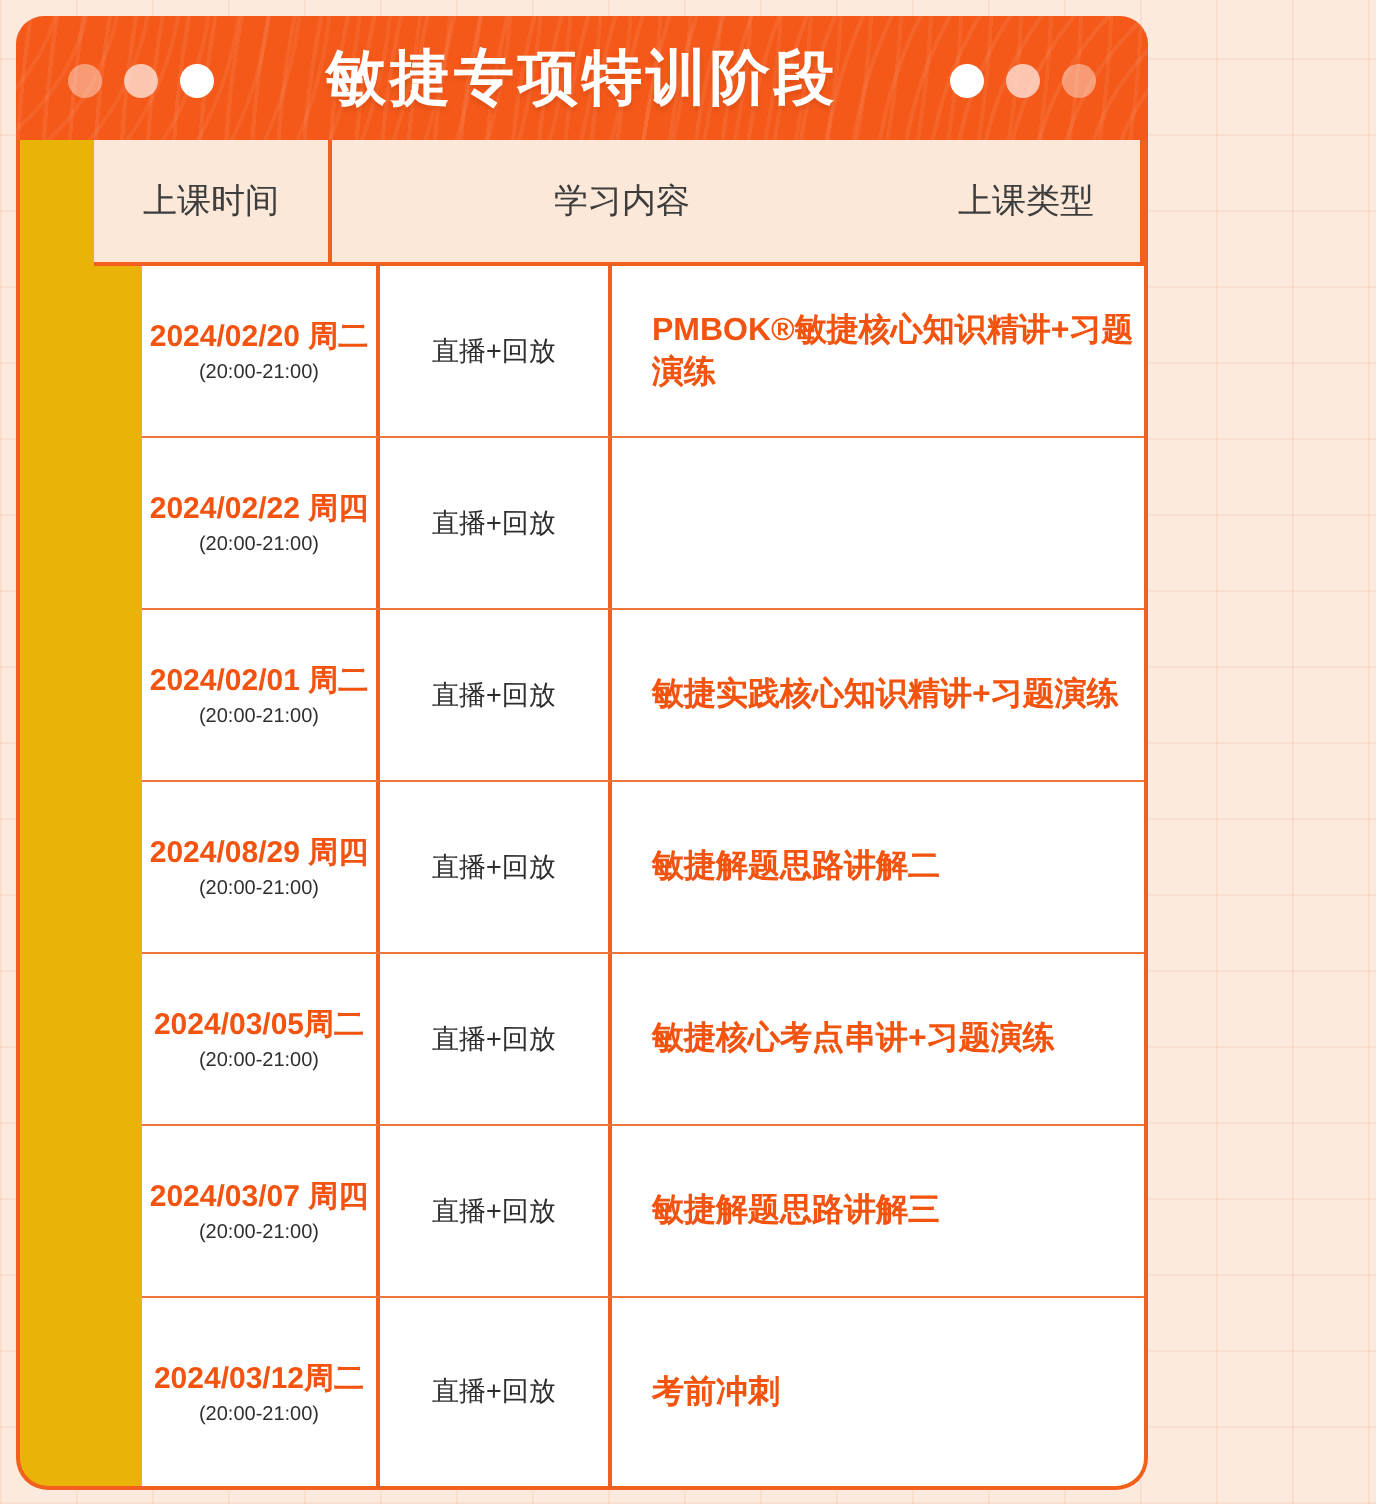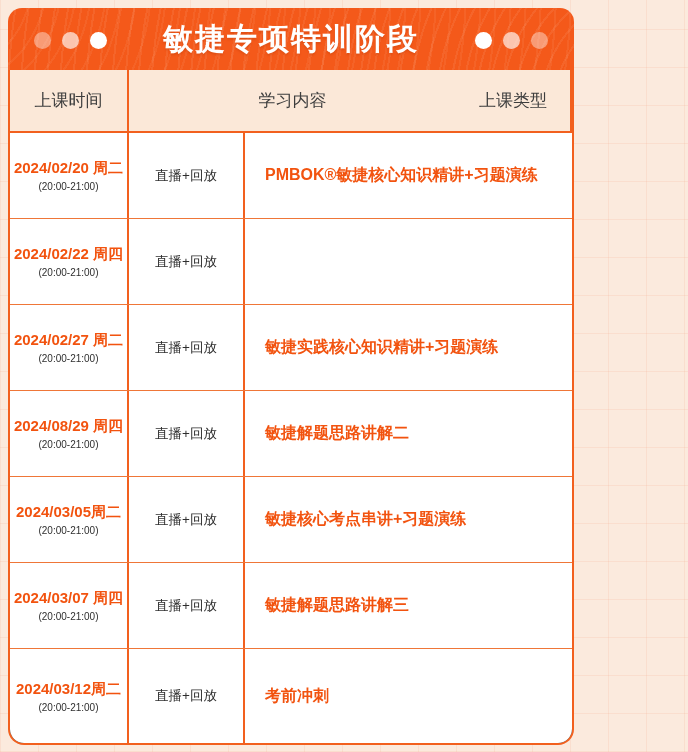--- a/index.html
+++ b/index.html
@@ -31,23 +31,23 @@
   .dots-right .dot:nth-child(1){opacity:1;}
   .dots-right .dot:nth-child(2){opacity:0.65;}
   .dots-right .dot:nth-child(3){opacity:0.40;}
   .banner-title{
     color:#ffffff;font-size:30px;font-weight:800;letter-spacing:2px;
     text-shadow:0 2px 2px rgba(170,50,0,0.25);white-space:nowrap;
   }
 
   
   .sched{
-    height:675px;box-sizing:border-box;background:#000000;
+    height:675px;box-sizing:border-box;background:#eab308;
     border:2px solid #f2601e;border-top:none;border-radius:0 0 16px 16px;
-    display:flex;flex-direction:column;overflow:hidden;
+    display:flex;flex-direction:column;overflow:hidden;padding-left:37px;
   }
   .thead{
     height:63px;flex:0 0 63px;display:flex;background:#fbe8d8;
     border-bottom:2px solid #f2601e;box-sizing:border-box;
   }
   .thead .hcell{
     display:flex;align-items:center;justify-content:center;
     font-size:17px;color:#3d3d3d;
   }
   .trow{
@@ -83,21 +83,21 @@
       <span class="dot"></span>
     </div>
   </div>
 
   <div class="sched">
     <div class="thead">
       <div class="hcell c1">上课时间</div>
       <div class="hcell c3" style="justify-content:center;padding-left:0;">学习内容</div>
       <div class="hcell c2">上课类型</div>
     </div>
-    <div style="display:flex;flex-direction:column;flex:1;">
+    <div style="display:flex;flex-direction:column;flex:1;margin-left:24px;">
   <div class="trow">
     <div class="c1">
       <div class="date">2024/02/20 周二</div>
       <div class="time">(20:00-21:00)</div>
     </div>
     <div class="c2">
       <span class="ctype">直播+回放</span>
     </div>
     <div class="c3">
       <span class="content">PMBOK®敏捷核心知识精讲+习题演练</span>
@@ -109,21 +109,21 @@
       <div class="date">2024/02/22 周四</div>
       <div class="time">(20:00-21:00)</div>
     </div>
     <div class="c2">
       <span class="ctype">直播+回放</span>
     </div>
   </div>
 
   <div class="trow">
     <div class="c1">
-      <div class="date">2024/02/27 周二</div>
+      <div class="date">2024/02/01 周二</div>
       <div class="time">(20:00-21:00)</div>
     </div>
     <div class="c2">
       <span class="ctype">直播+回放</span>
     </div>
     <div class="c3">
       <span class="content">敏捷实践核心知识精讲+习题演练</span>
     </div>
   </div>
 

